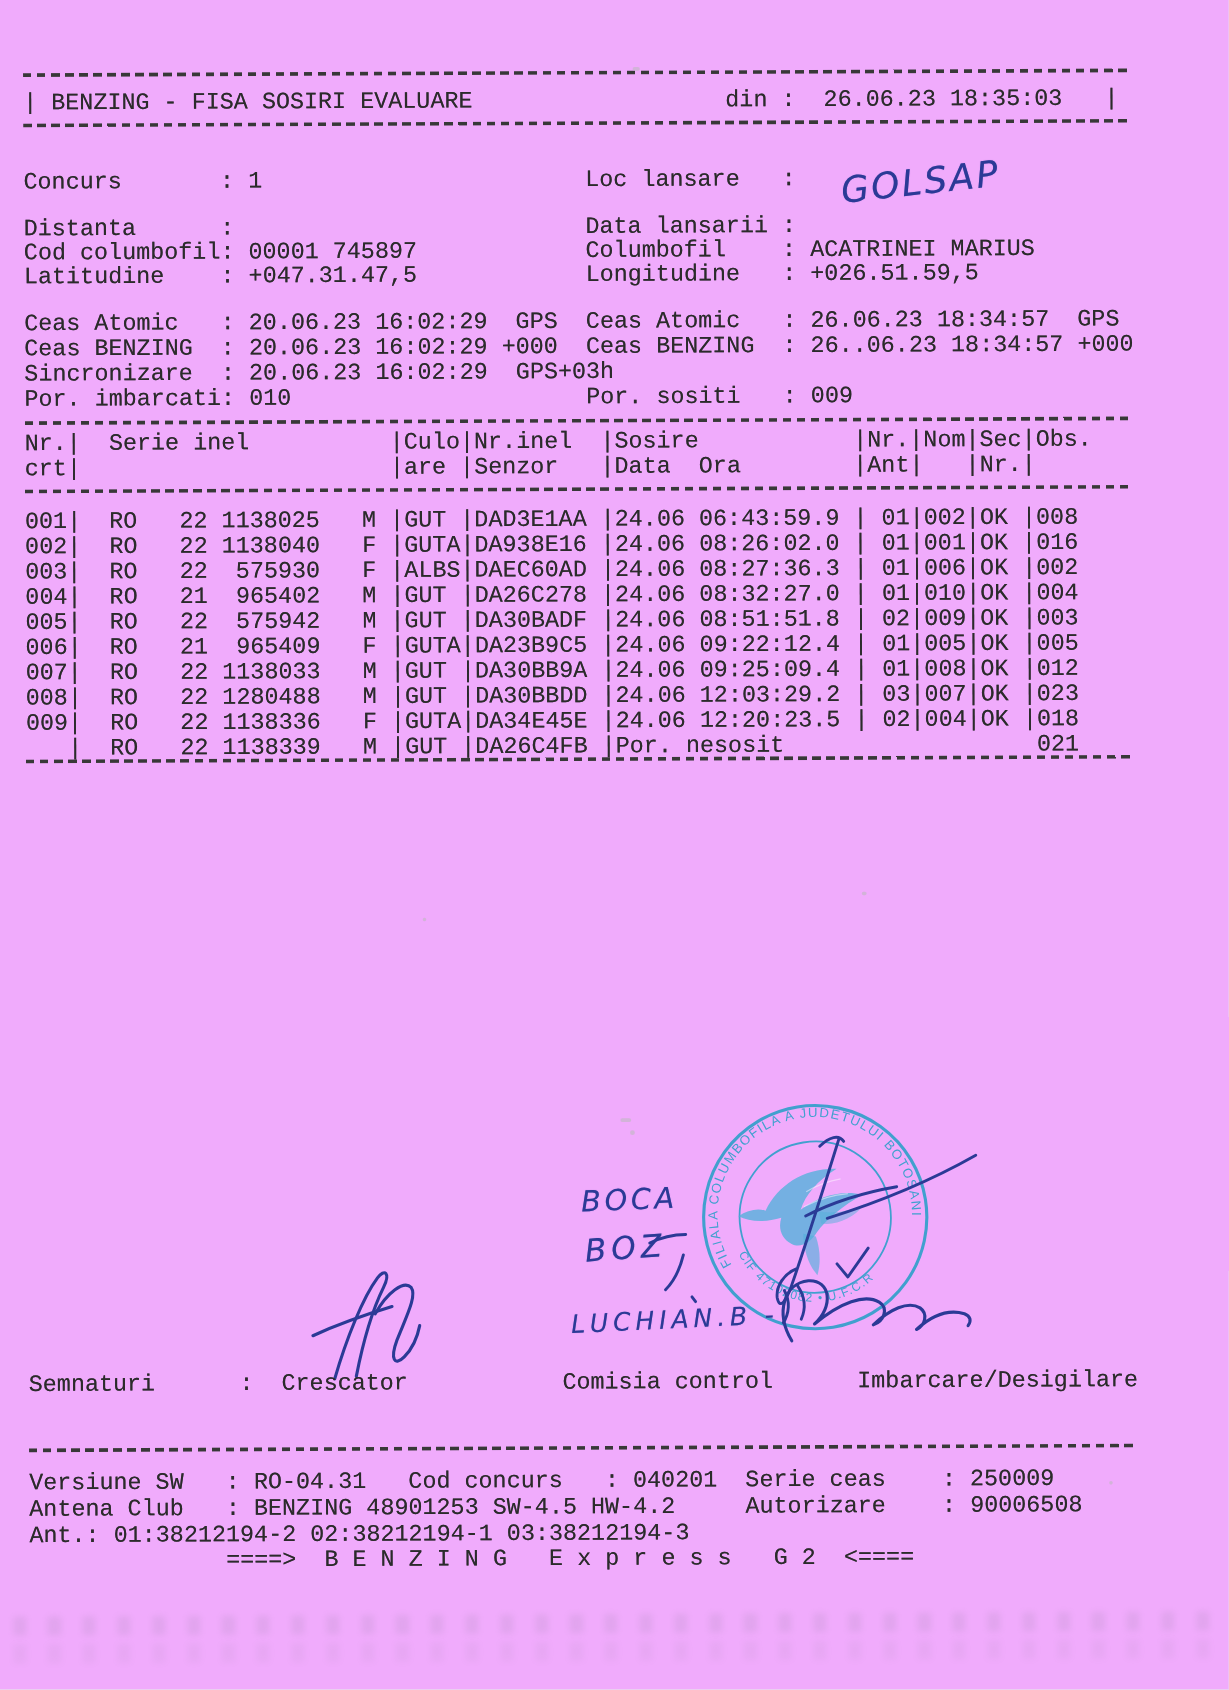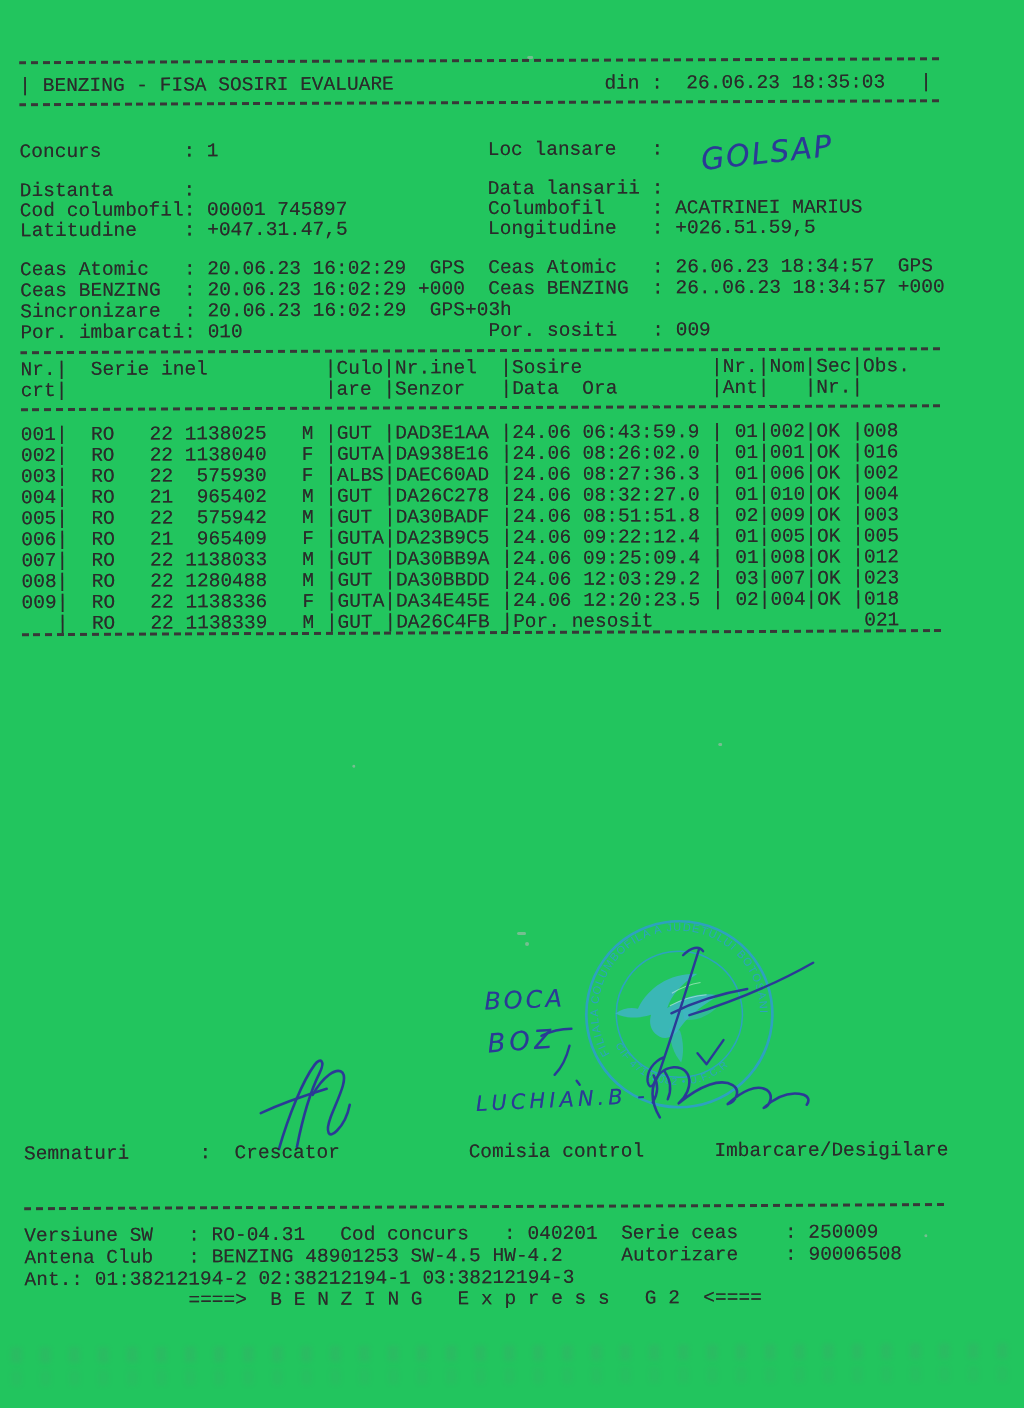--- a/index.html
+++ b/index.html
@@ -1,16 +1,16 @@
 <!DOCTYPE html>
 <html><head>
 <meta charset="utf-8">
 <style>
   html,body{margin:0;padding:0;background:#e8e8e8;}
-  .page{position:relative;width:1024px;height:1408px;background:#22c55e;overflow:hidden;
+  .page{position:relative;width:1024px;height:1408px;background:#f0abfc;overflow:hidden;
         font-family:"Liberation Mono","DejaVu Sans Mono",monospace;color:#2b2b2b;}
   .tilt{position:absolute;inset:0;transform:rotate(-0.25deg);transform-origin:50% 50%;}
   .ln{position:absolute;left:22px;white-space:pre;font-size:19.5px;line-height:21px;
       text-shadow:0 0 0.5px rgba(35,35,35,.6);}
   .rows{position:absolute;left:22px;top:423px;}
   .rw{white-space:pre;font-size:19.5px;line-height:21px;height:21px;text-shadow:0 0 0.5px rgba(35,35,35,.6);}
   .dash{position:absolute;left:22px;width:920px;height:3px;
         background:repeating-linear-gradient(90deg,#383838 0 7px,transparent 7px 11.7px);}
   .hand{position:absolute;color:#2b3a96;font-family:"DejaVu Sans",sans-serif;font-style:italic;
         text-shadow:0 0 0.6px rgba(43,58,150,.55);}

